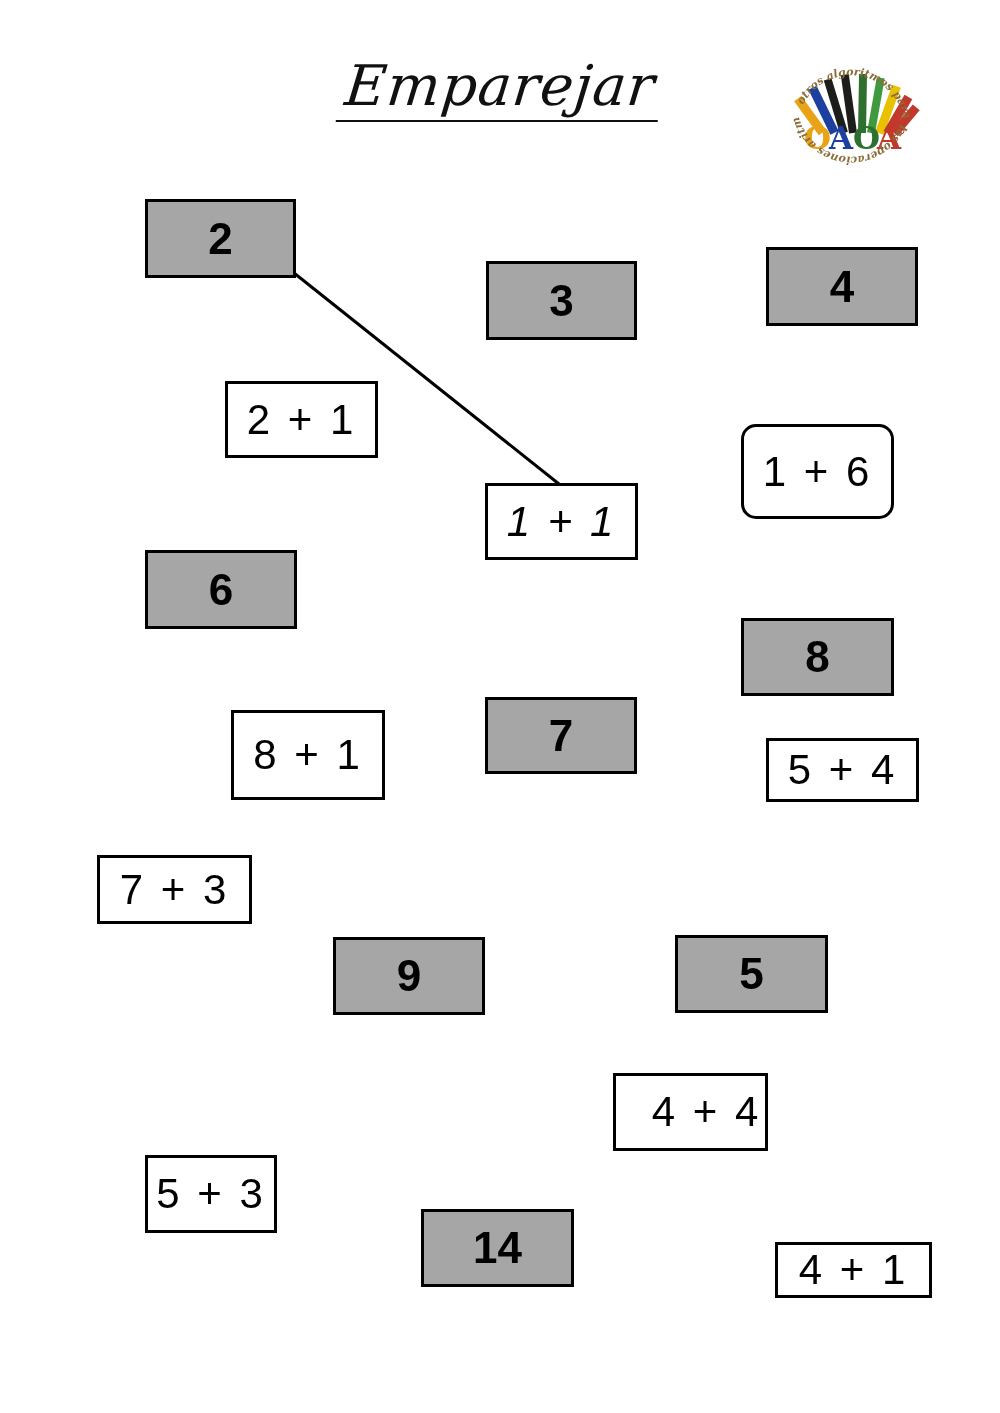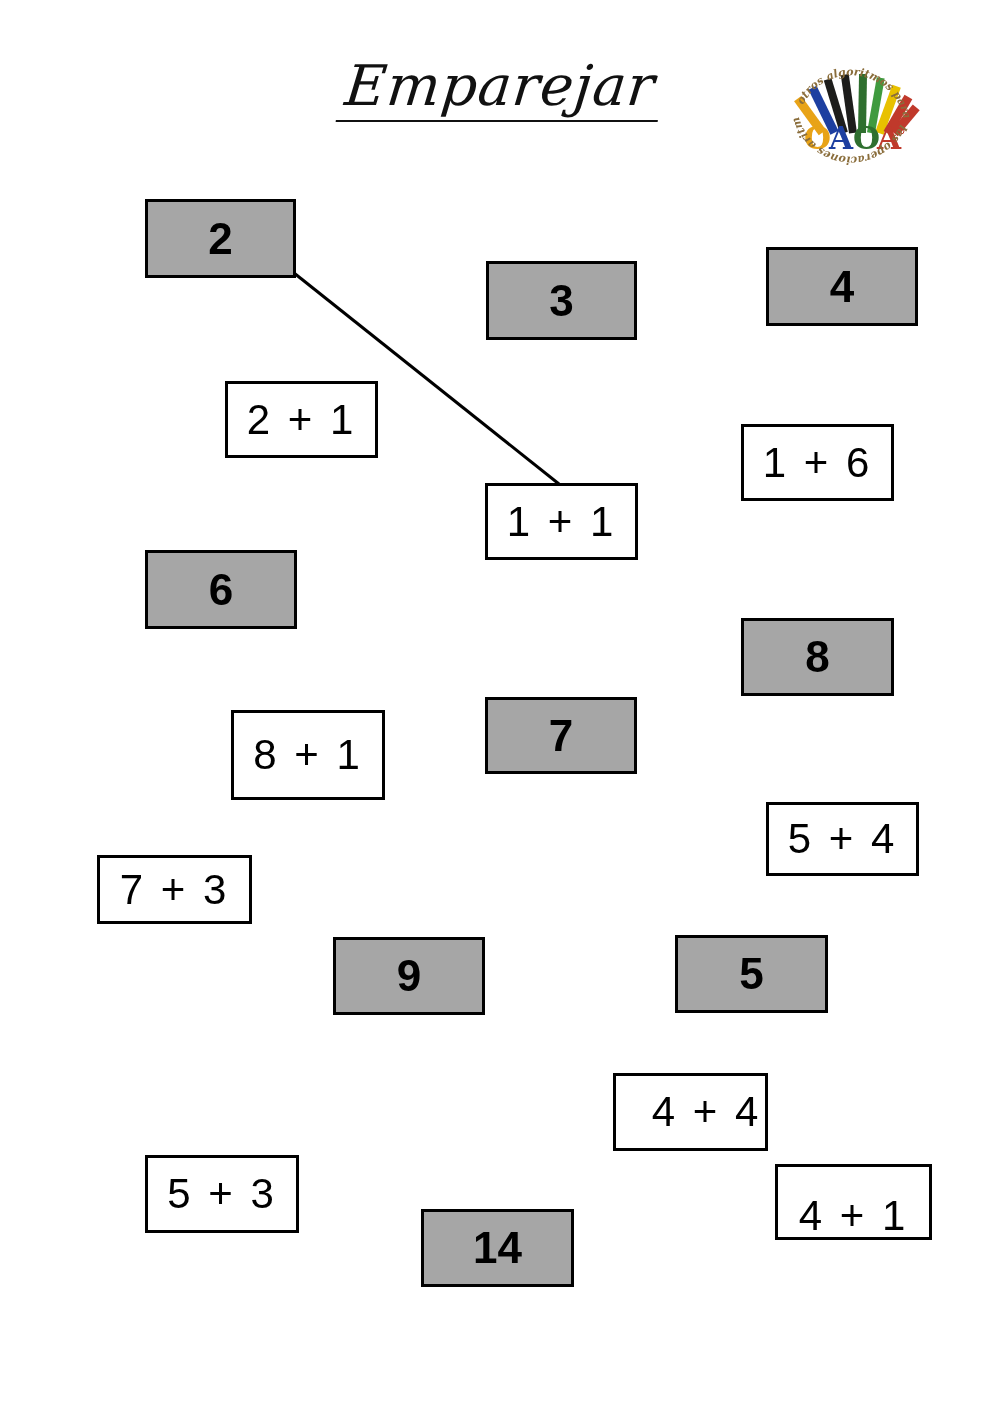--- a/index.html
+++ b/index.html
@@ -147,57 +147,57 @@
       </div>
       <div class="card result" style="left: 486px; top: 261px; width: 151px; height: 79px;">
         <span>3</span>
       </div>
       <div class="card result" style="left: 766px; top: 247px; width: 152px; height: 79px;">
         <span>4</span>
       </div>
       <div class="card sum" style="left: 213px; top: 381px; width: 153px; height: 77px; margin-left: 12px;">
         <span>2 + 1</span>
       </div>
-      <div class="card sum" style="left: 741px; top: 424px; width: 153px; height: 77px;">
+      <div class="card sum" style="left: 741px; top: 424px; width: 153px; height: 95px; border-radius: 15px;">
         <span>1 + 6</span>
       </div>
-      <div class="card sum" style="left: 485px; top: 483px; width: 153px; height: 77px;">
+      <div class="card sum" style="left: 485px; top: 483px; width: 153px; height: 77px; font-style: italic;">
         <span>1 + 1</span>
       </div>
       <div class="card result" style="left: 145px; top: 550px; width: 152px; height: 79px;">
         <span>6</span>
       </div>
       <div class="card result" style="left: 741px; top: 618px; width: 153px; height: 78px;">
         <span>8</span>
       </div>
       <div class="card sum" style="left: 231px; top: 710px; width: 154px; height: 90px;">
         <span>8 + 1</span>
       </div>
       <div class="card result" style="left: 485px; top: 697px; width: 152px; height: 77px;">
         <span>7</span>
       </div>
-      <div class="card sum" style="left: 766px; top: 802px; width: 153px; height: 74px; text-align: center;">
+      <div class="card sum" style="left: 766px; top: 738px; width: 153px; height: 64px; text-align: center;">
         <span>5 + 4</span>
       </div>
       <div class="card sum" style="left: 97px; top: 855px; width: 155px; height: 69px;">
         <span>7 + 3</span>
       </div>
       <div class="card result" style="left: 333px; top: 937px; width: 152px; height: 78px;">
         <span>9</span>
       </div>
       <div class="card result" style="left: 675px; top: 935px; width: 153px; height: 78px;">
         <span>5</span>
       </div>
       <div class="card sum" style="left: 613px; top: 1073px; width: 155px; height: 78px; padding-left: 32px;">
         <span>4 + 4</span>
       </div>
-      <div class="card sum" style="left: 145px; top: 1155px; width: 154px; height: 78px;">
+      <div class="card sum" style="left: 145px; top: 1155px; width: 132px; height: 78px;">
         <span>5 + 3</span>
       </div>
       <div class="card result" style="left: 421px; top: 1209px; width: 153px; height: 78px;">
         <span>14</span>
       </div>
-      <div class="card sum" style="left: 775px; top: 1164px; width: 157px; height: 76px; align-items: flex-end;">
+      <div class="card sum" style="left: 775px; top: 1242px; width: 157px; height: 56px;">
         <span>4 + 1</span>
       </div>
     </div>
 
 </div>
 
 </body></html>

